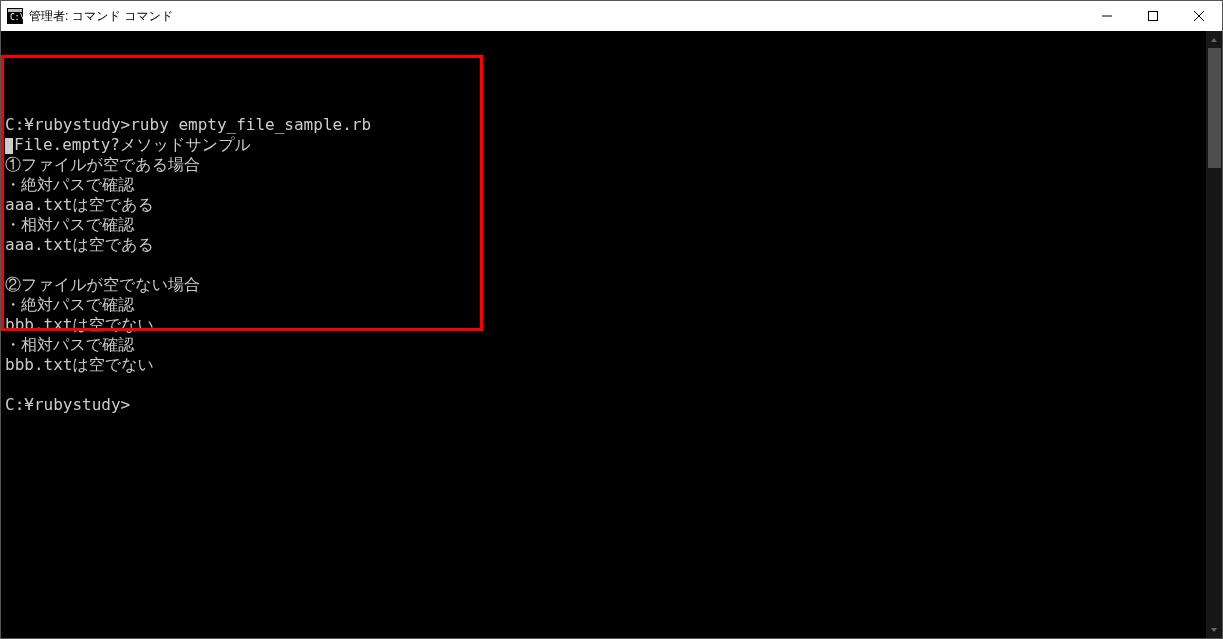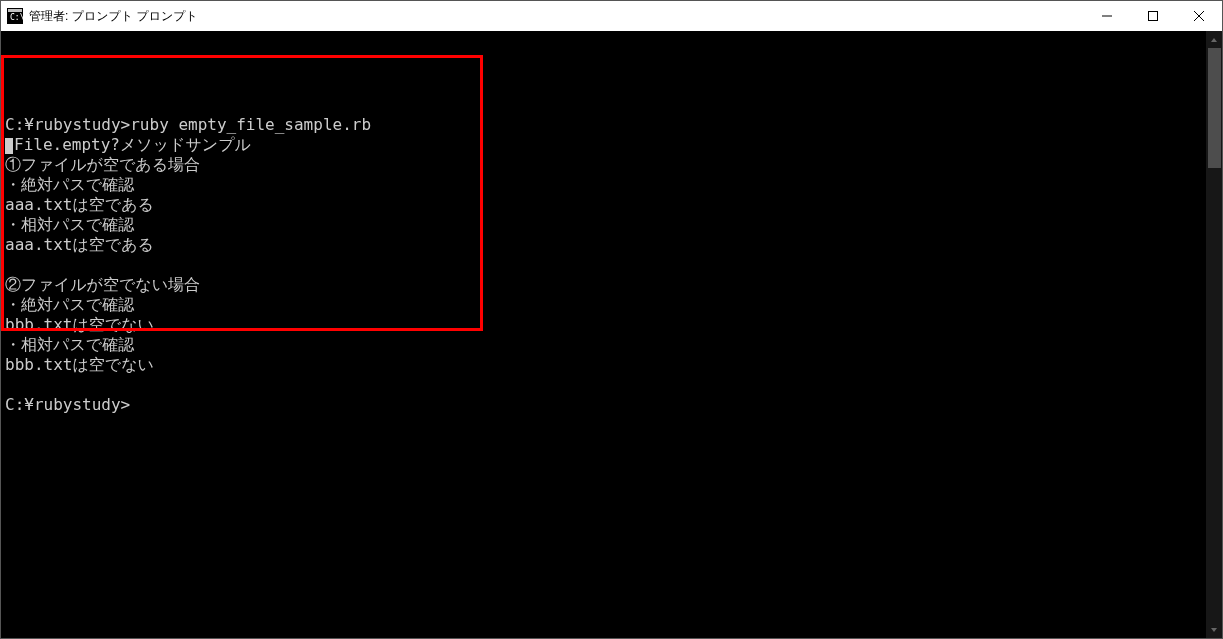--- a/index.html
+++ b/index.html
@@ -130,21 +130,21 @@
 
 <div class="window">
   <div class="titlebar">
     <span class="titlebar-icon">
       <svg width="16" height="16" viewBox="0 0 16 16">
         <rect x="0" y="0" width="16" height="16" fill="#000"></rect>
         <rect x="1" y="1" width="14" height="3" fill="#c0c0c0"></rect>
         <text x="3" y="12" font-size="8" fill="#fff" font-family="monospace">C:\</text>
       </svg>
     </span>
-    <span class="titlebar-title">管理者: プロンプト プロンプト</span>
+    <span class="titlebar-title">管理者: コマンド コマンド</span>
     <span class="titlebar-spacer"></span>
     <div class="titlebar-controls">
       <div class="tb-btn">
         <svg width="10" height="10" viewBox="0 0 10 10">
             <line x1="0" y1="5" x2="10" y2="5" stroke="#000" stroke-width="1"></line>
           </svg>
       </div>
       <div class="tb-btn">
         <svg width="10" height="10" viewBox="0 0 10 10">
             <rect x="0.5" y="0.5" width="9" height="9" fill="none" stroke="#000" stroke-width="1"></rect>

